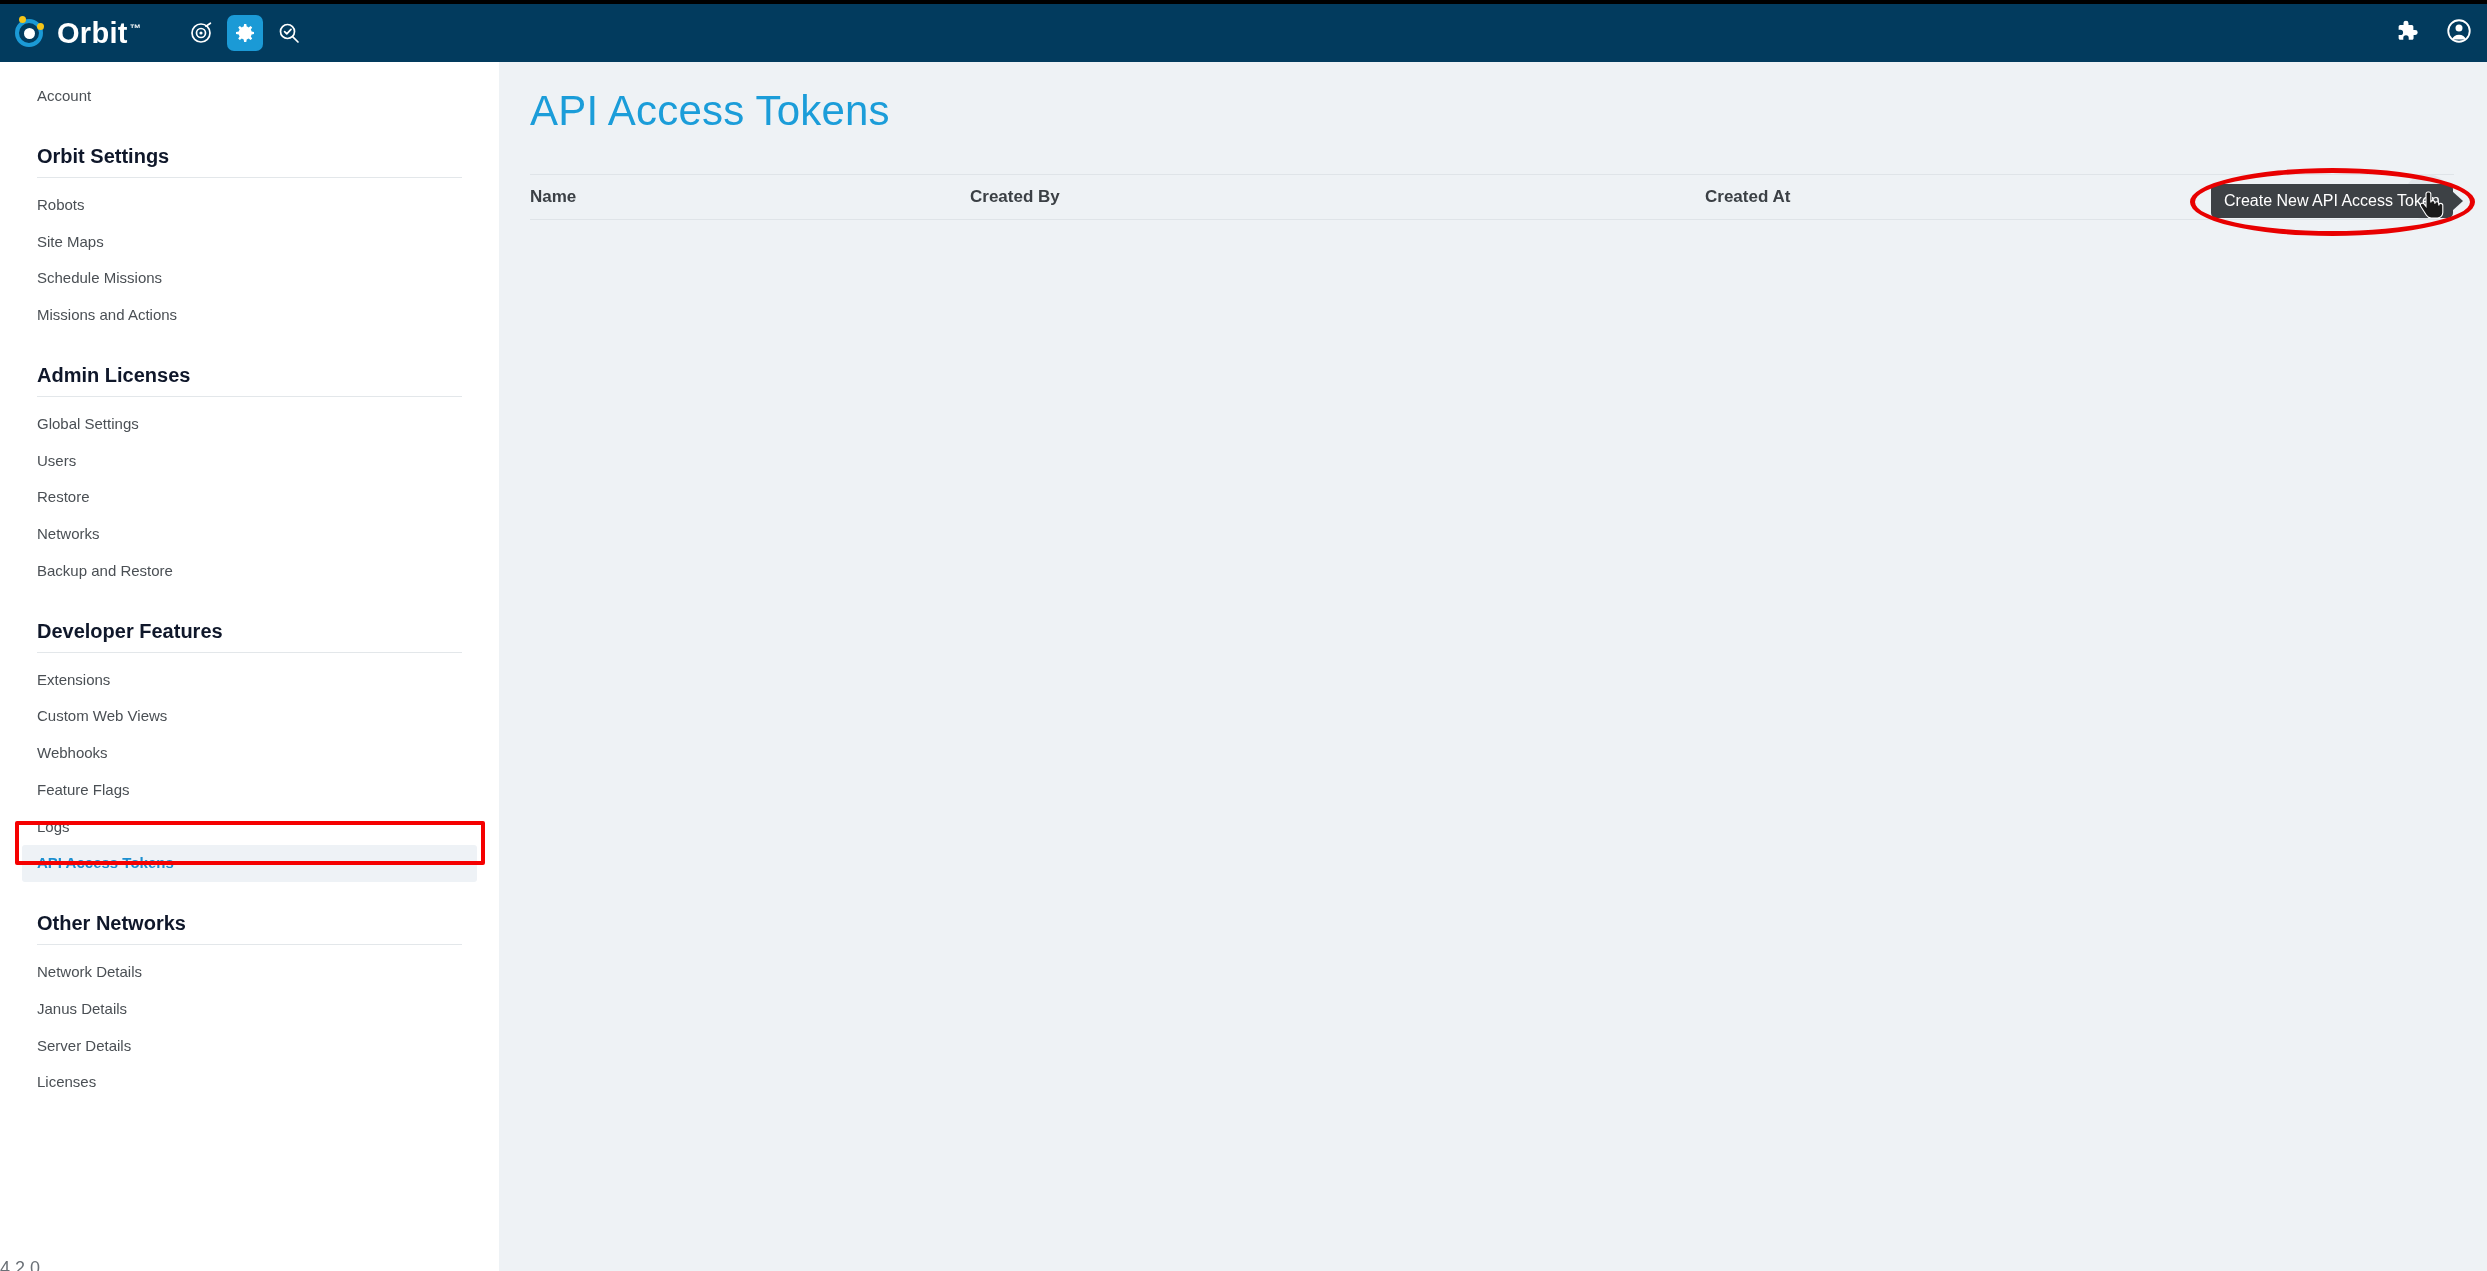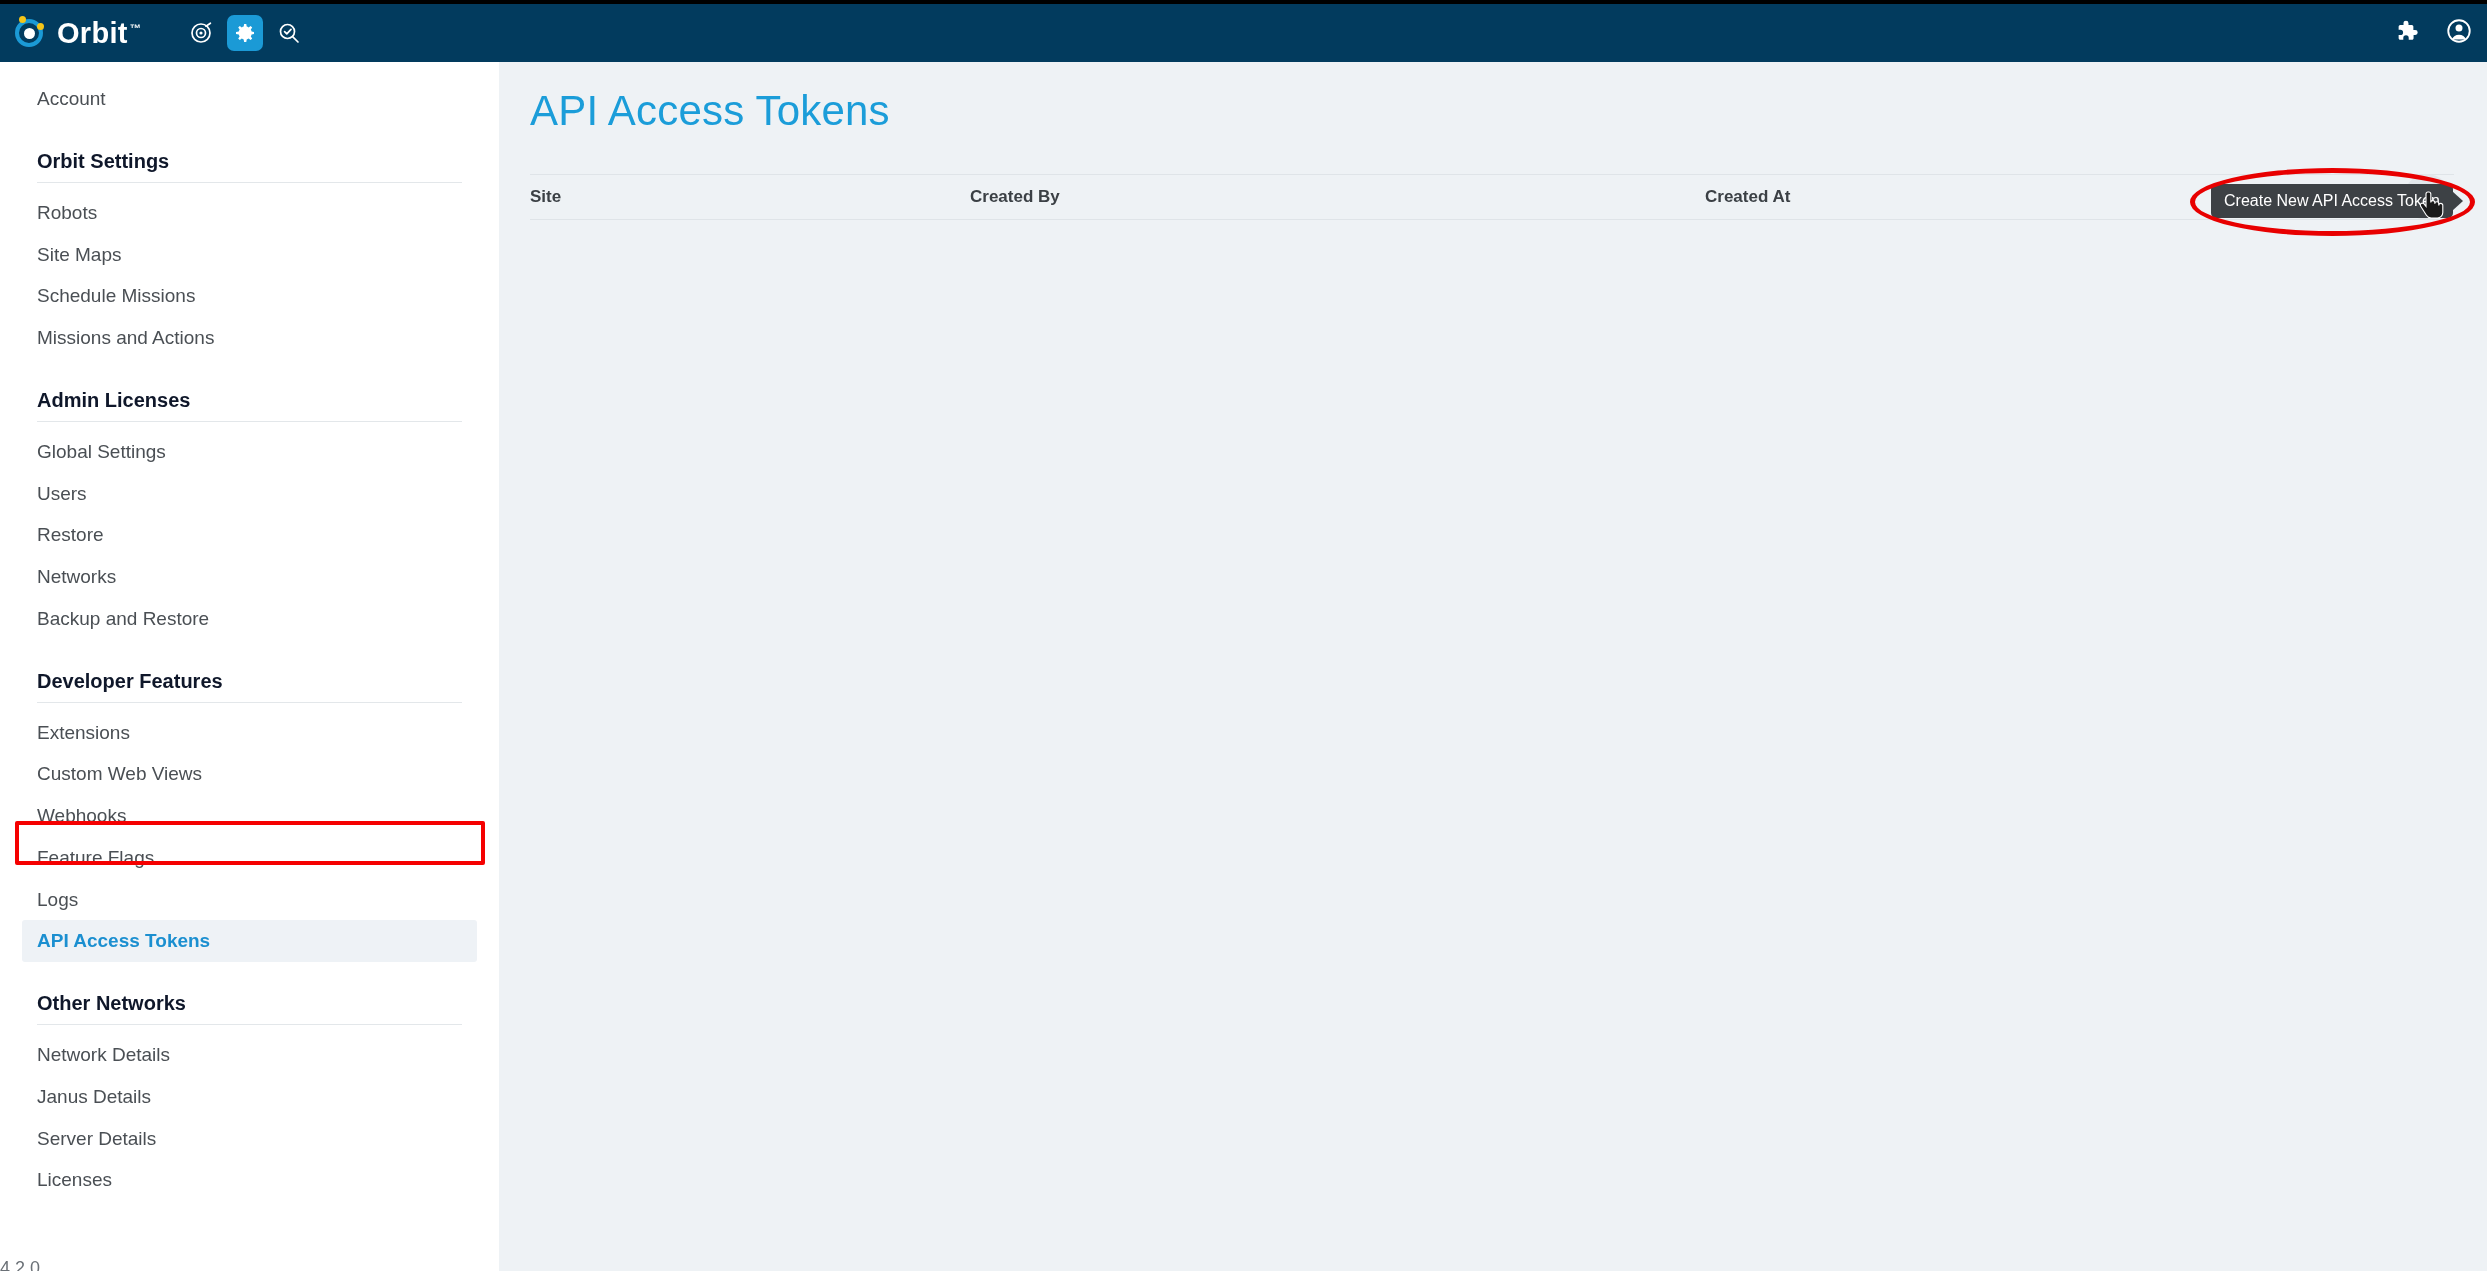--- a/index.html
+++ b/index.html
@@ -62,21 +62,21 @@
     display: flex; align-items: center; gap: 26px;
   }
 
   
   .sidebar {
     position: absolute; top: 62px; left: 0;
     width: 499px; height: 1209px; background: #fff;
     padding-top: 16px;
   }
   .side-item {
-    display: block; font-size: 19px; color: #4a4f54;
+    display: block; font-size: 15px; color: #4a4f54;
     padding: 9px 0 9px 37px; cursor: pointer; line-height: 1.25;
   }
   .side-item.active {
     background: #eef2f6; color: #1b8fd0; font-weight: bold;
     margin: 0 22px 0 22px; padding-left: 15px; border-radius: 3px;
   }
   .side-section {
     font-size: 20px; font-weight: bold; color: #0f172a;
     padding: 30px 0 9px 37px;
   }
@@ -264,21 +264,21 @@
     <div class="side-item">Janus Details</div>
     <div class="side-item">Server Details</div>
     <div class="side-item">Licenses</div>
   </div>
 
   <div class="main">
     <div class="page-title">API Access Tokens</div>
 
     <div class="table-wrap">
       <div class="table-head">
-        <div class="th th-name">Site</div>
+        <div class="th th-name">Name</div>
         <div class="th th-createdby">Created By</div>
         <div class="th th-createdat">Created At</div>
 
         <div class="add-btn">
           <span class="plus-glyph"></span>
         </div>
       </div>
       <div></div>
     </div>
   </div>

